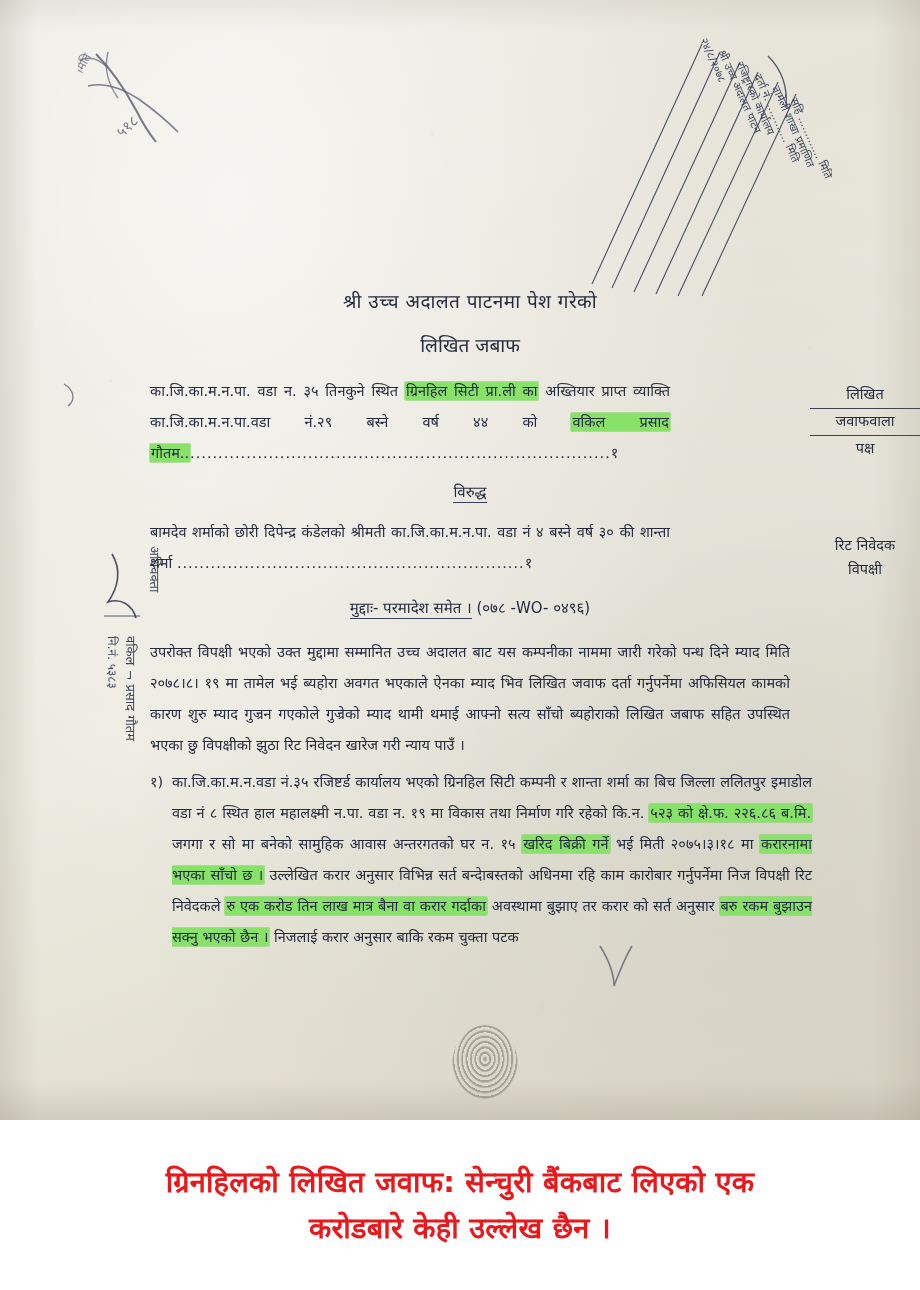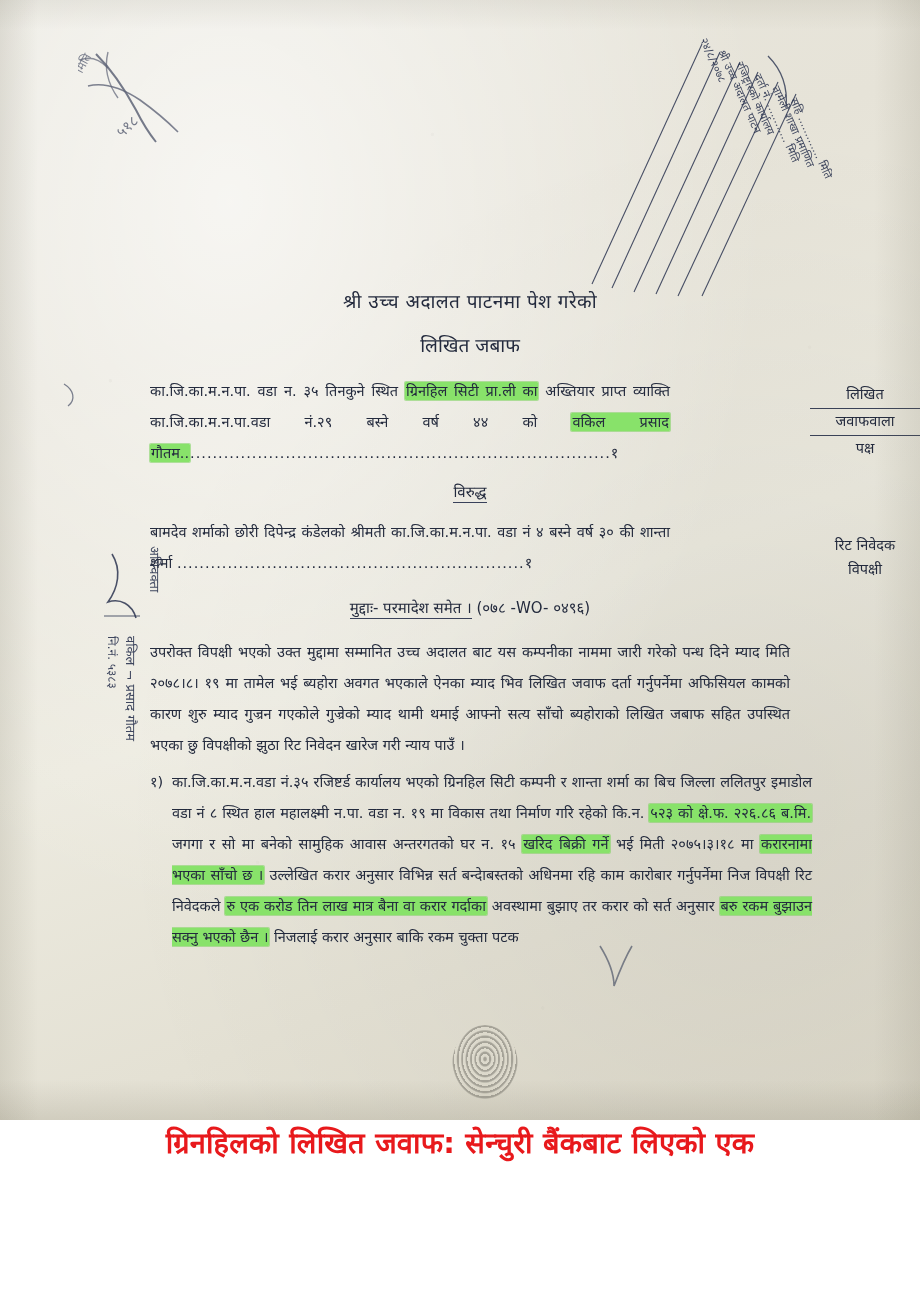--- a/index.html
+++ b/index.html
@@ -201,21 +201,21 @@
   .caption {
     position: absolute;
     left: 0;
     top: 1120px;
     width: 920px;
     height: 170px;
     background: #ffffff;
     display: flex;
     flex-direction: column;
     align-items: center;
-    justify-content: space-between;
+    justify-content: center;
     box-sizing: border-box;
     padding: 0 40px;
   }
   .caption-line {
     color: #e8191c;
     font-size: 29px;
     line-height: 46px;
     text-align: center;
     font-weight: 700;
     letter-spacing: .2px;
@@ -322,15 +322,16 @@
         <span class="num">१)</span>
         <span id="p-1-runs"><span>का.जि.का.म.न.वडा नं.३५ रजिष्टर्ड कार्यालय भएको ग्रिनहिल सिटी कम्पनी र शान्ता शर्मा का बिच</span><span> जिल्ला ललितपुर इमाडोल वडा नं ८ स्थित हाल महालक्ष्मी न.पा. वडा न. १९ मा  विकास तथा</span><span> निर्माण गरि रहेको कि.न. </span><span class="hl">५२३ को क्षे.फ. २२६.८६ ब.मि.</span><span> जगगा र सो मा बनेको सामुहिक आवास</span><span> अन्तरगतको घर न. १५ </span><span class="hl">खरिद बिक्री गर्ने</span><span> भई मिती २०७५।३।१८ मा </span><span class="hl">करारनामा भएका साँचो छ ।</span><span> उल्लेखित करार अनुसार विभिन्न सर्त बन्देाबस्तको अधिनमा रहि काम कारोबार गर्नुपर्नेमा निज विपक्षी</span><span> रिट निवेदकले </span><span class="hl">रु एक करोड तिन लाख मात्र बैना वा करार गर्दाका</span><span> अवस्थामा बुझाए तर करार को</span><span> सर्त अनुसार </span><span class="hl">बरु रकम बुझाउन सक्नु भएको छैन ।</span><span> निजलाई करार अनुसार बाकि रकम चुक्ता पटक</span></span>
       </p>
     </div>
 
     <div class="thumb"></div>
   </div>
 
   <div class="caption">
     <div class="caption-line" style="color: rgb(232, 25, 28);">ग्रिनहिलको लिखित जवाफ: सेन्चुरी बैंकबाट लिएको एक</div>
+    <div class="caption-line" style="color: rgb(232, 25, 28);">करोडबारे केही उल्लेख छैन ।</div>
   </div>
 
 </div>
 
 </body></html>

